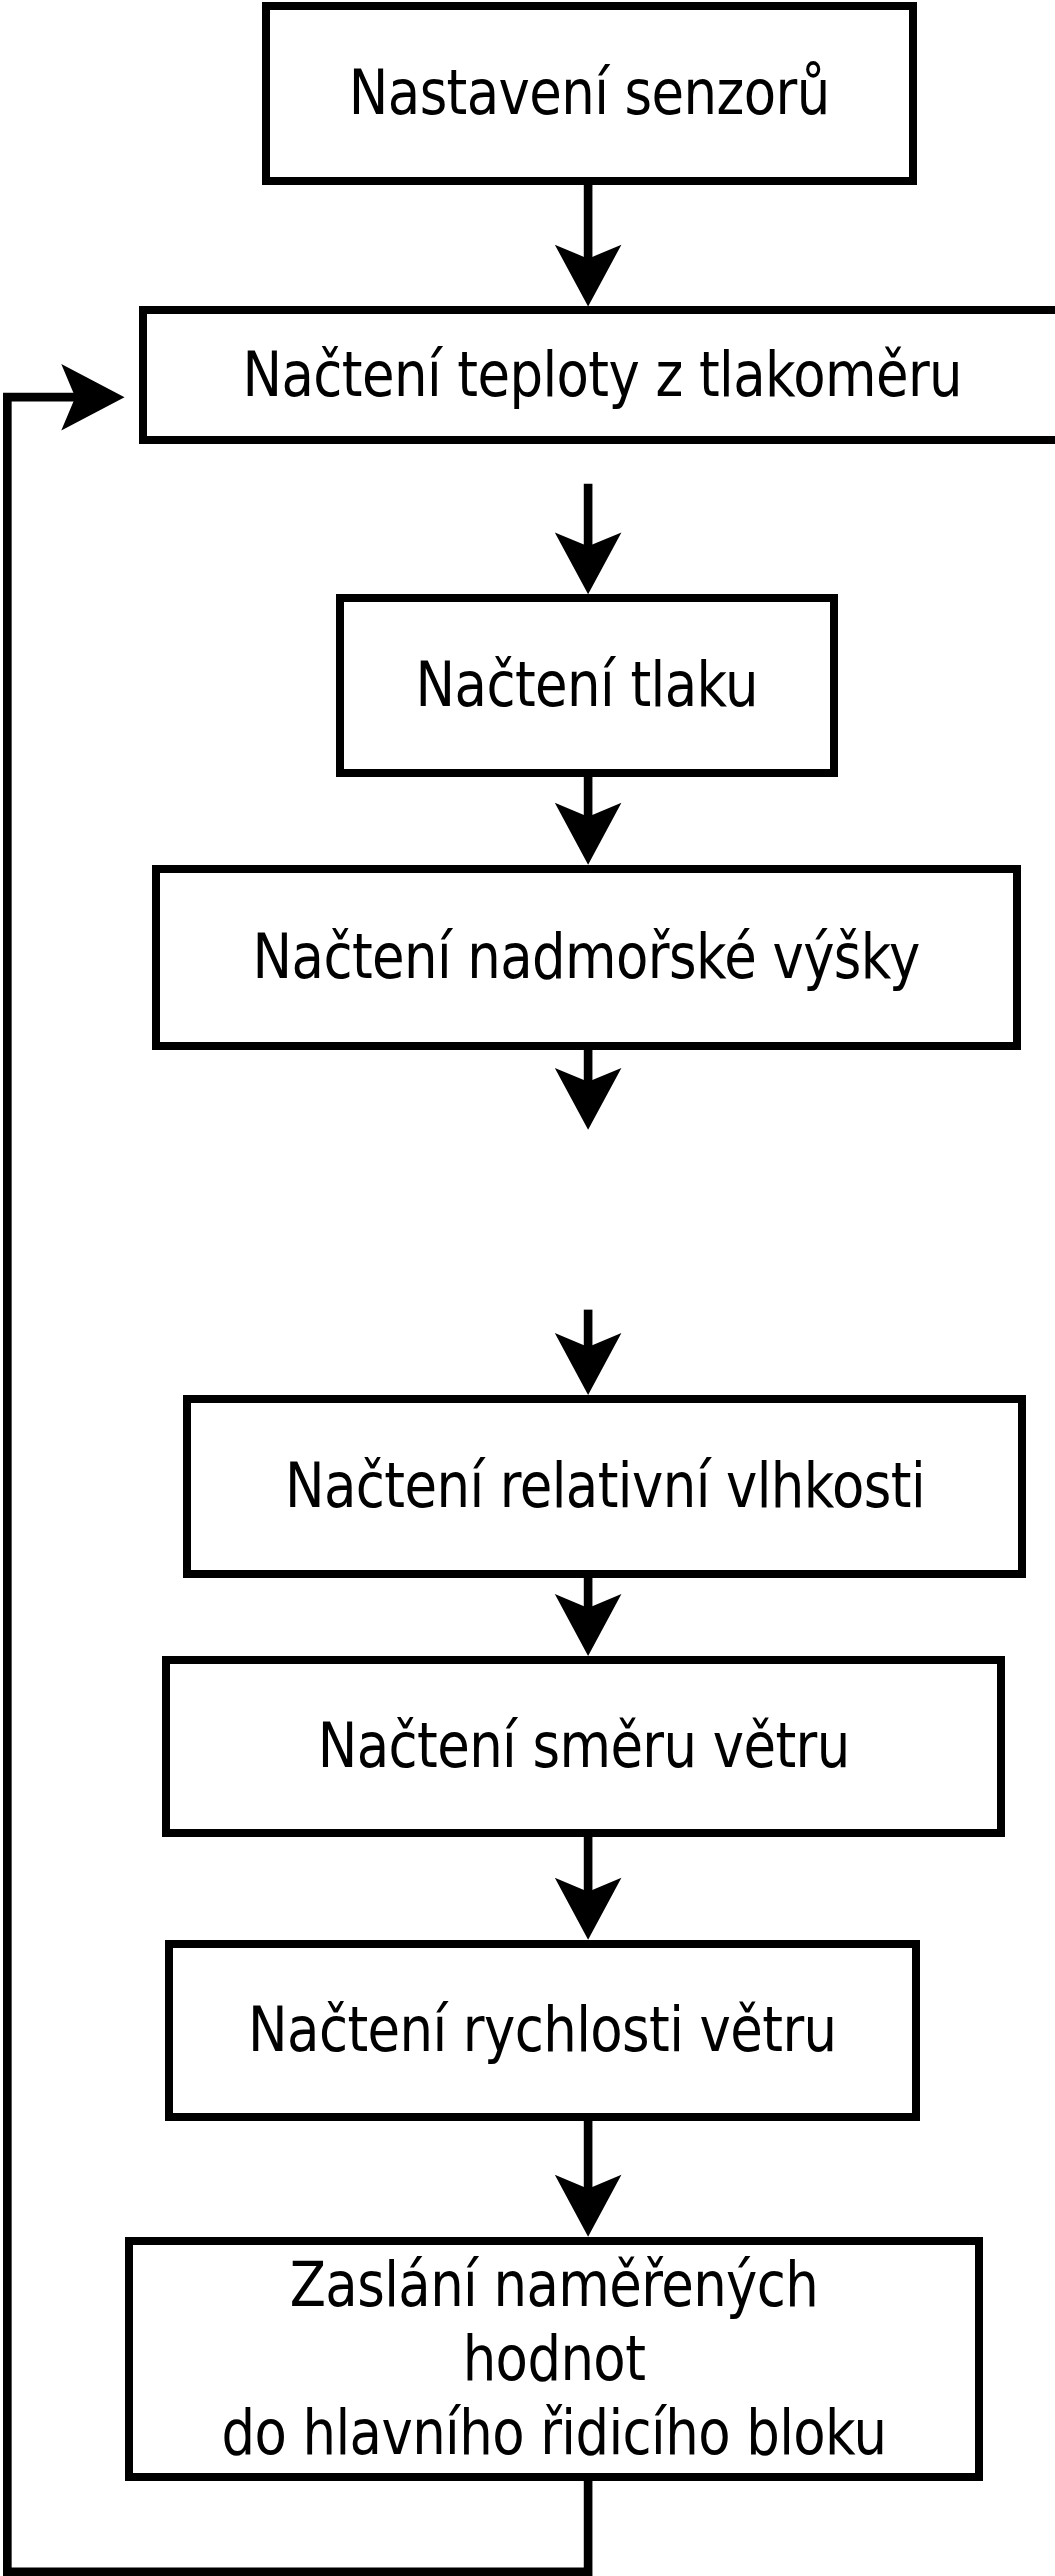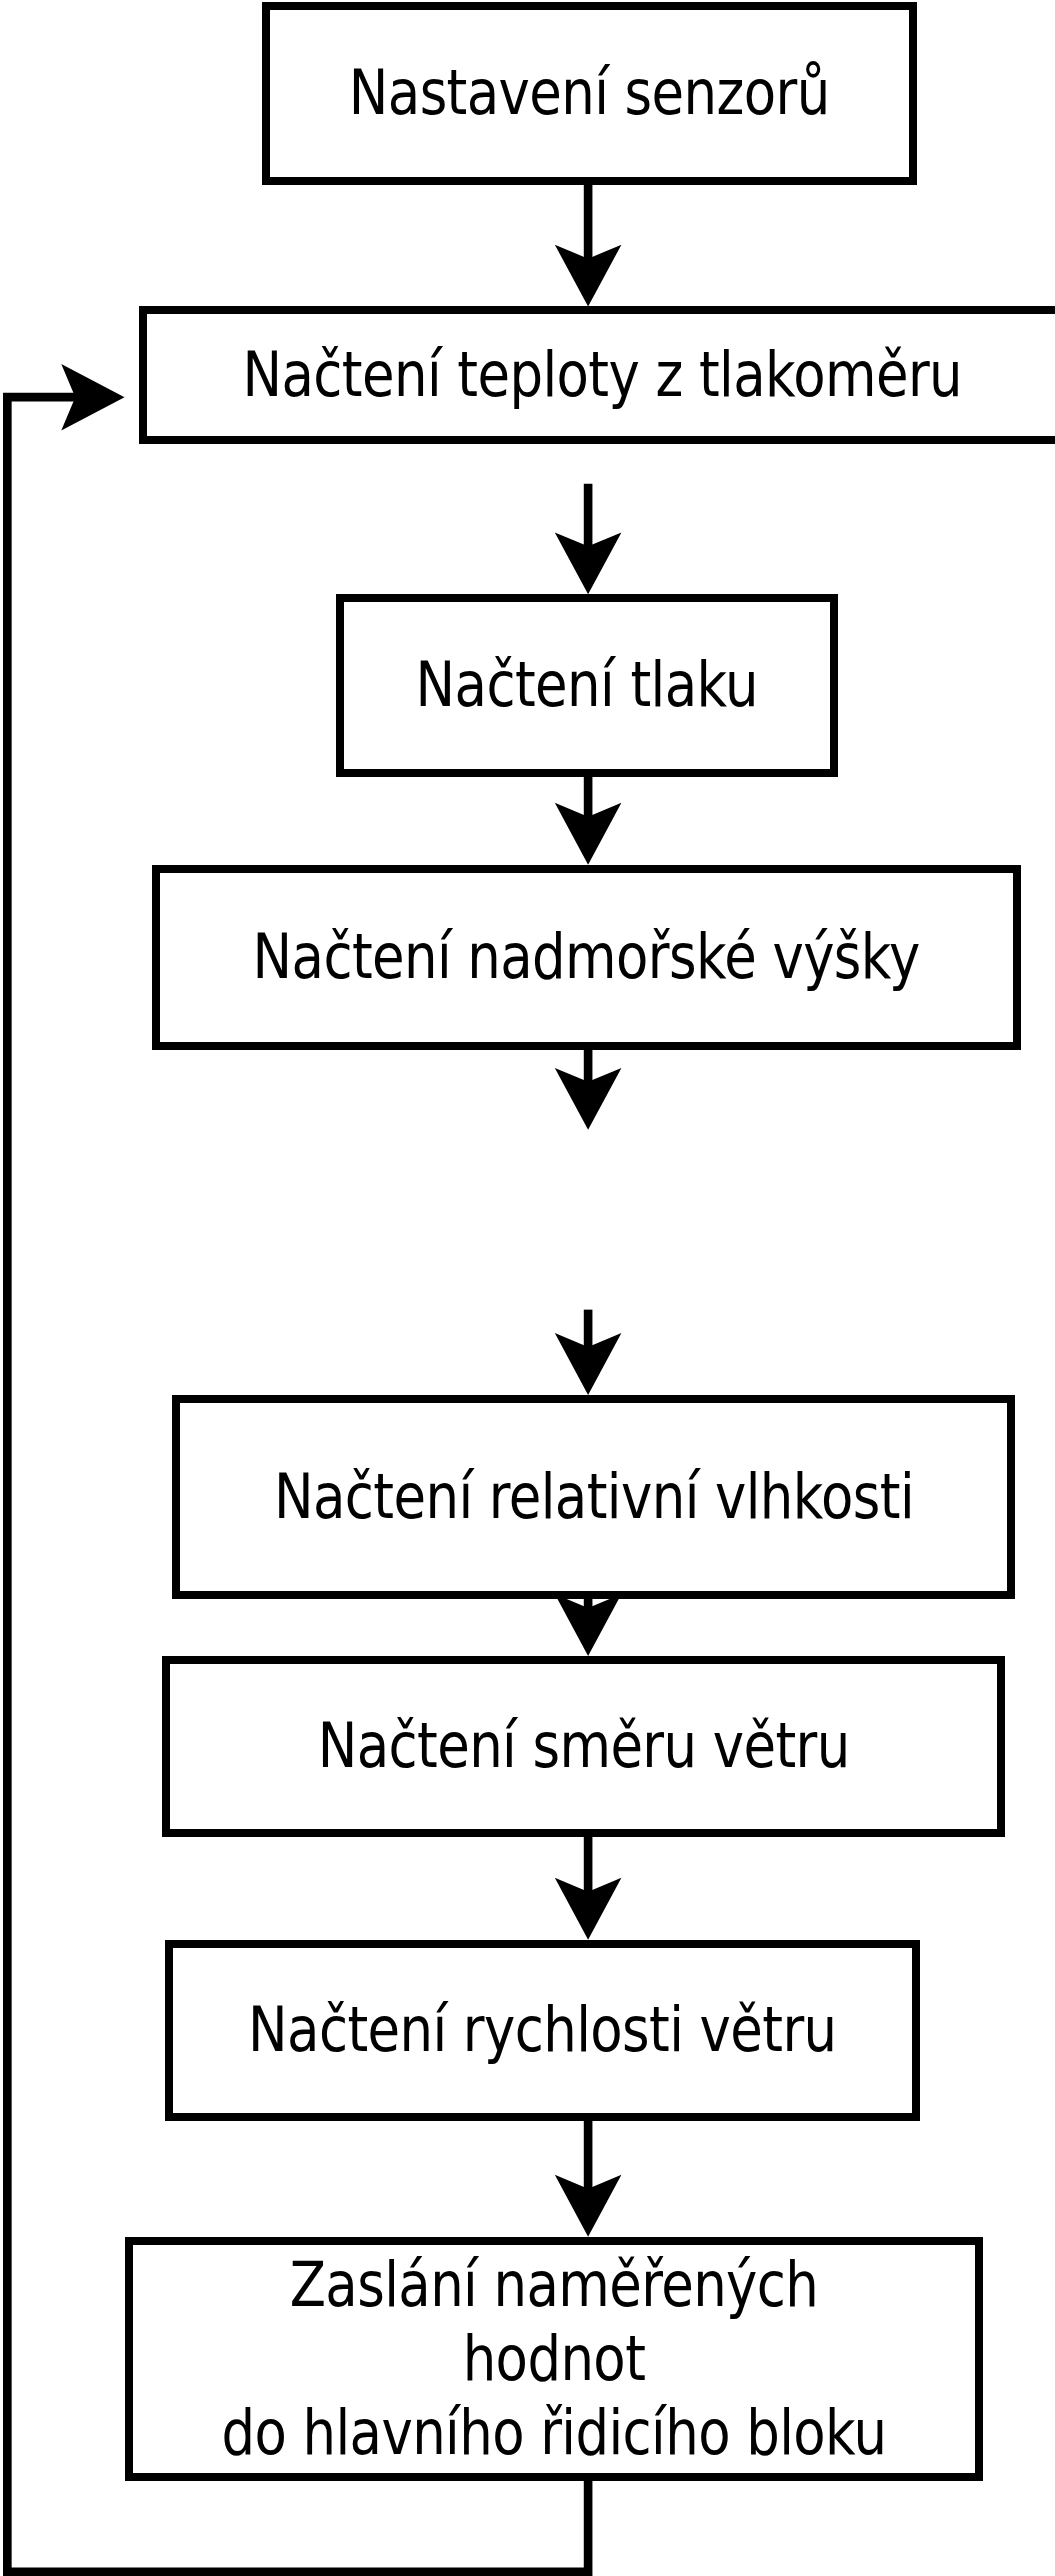--- a/index.html
+++ b/index.html
@@ -104,21 +104,21 @@
 
   <div class="node" style="left:336px; top:594px; width:502px; height:183px">
     <span class="lbl">Načtení tlaku</span>
   </div>
 
   <div class="node" style="left:152px; top:865px; width:869px; height:185px">
     <span class="lbl">Načtení nadmořské výšky</span>
   </div>
 
 
-  <div class="node" style="left:172px; top:1395px; width:843px; height:204px">
+  <div class="node" style="left:183px; top:1395px; width:843px; height:183px">
     <span class="lbl">Načtení relativní vlhkosti</span>
   </div>
 
   <div class="node" style="left:162px; top:1656px; width:843px; height:181px">
     <span class="lbl">Načtení směru větru</span>
   </div>
 
   <div class="node" style="left:165px; top:1940px; width:755px; height:181px">
     <span class="lbl">Načtení rychlosti větru</span>
   </div>

